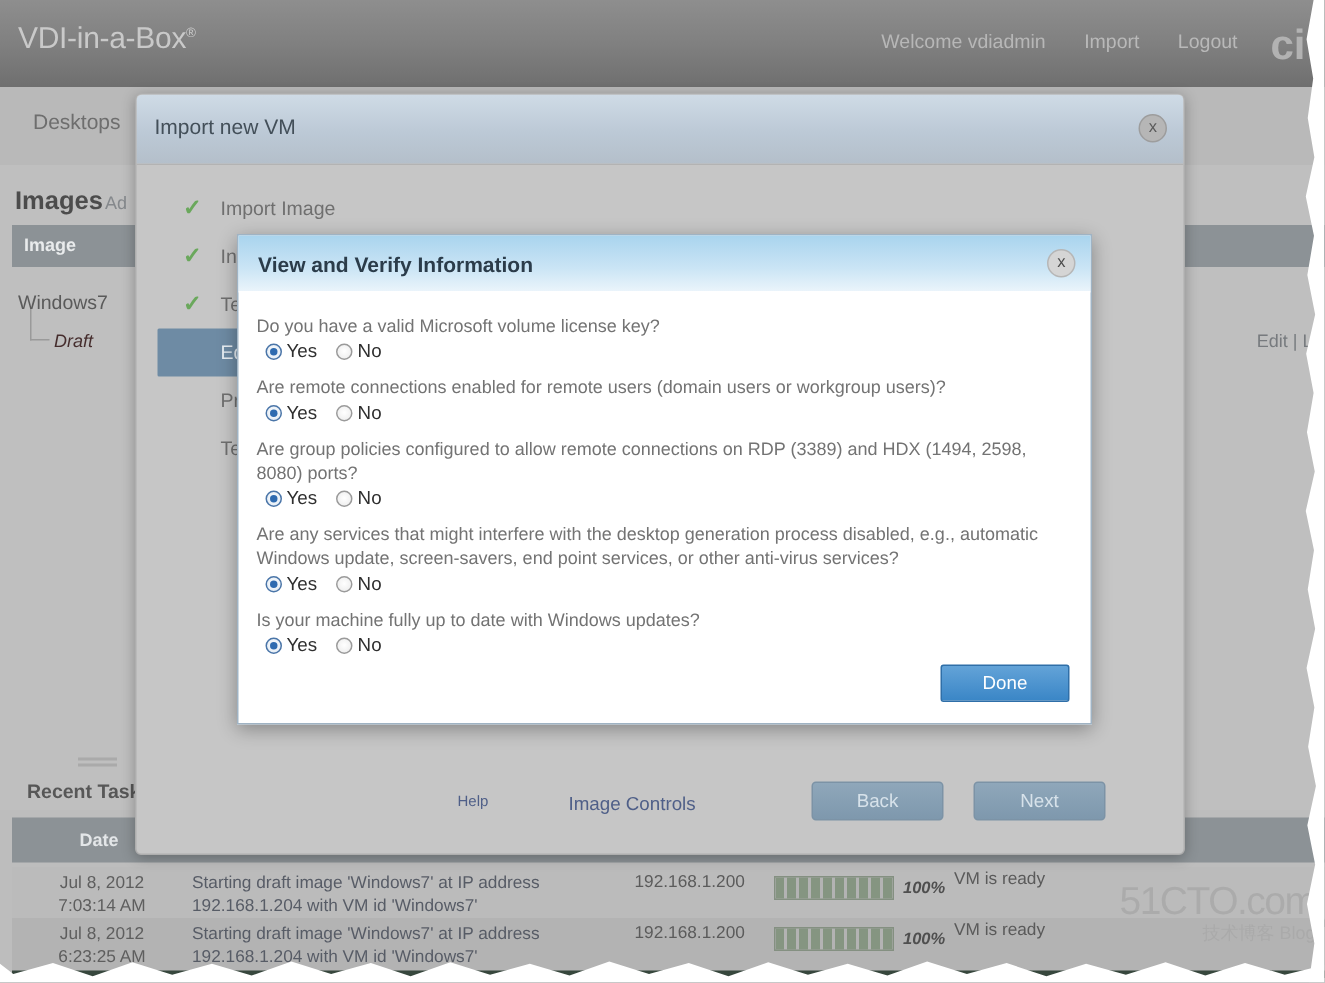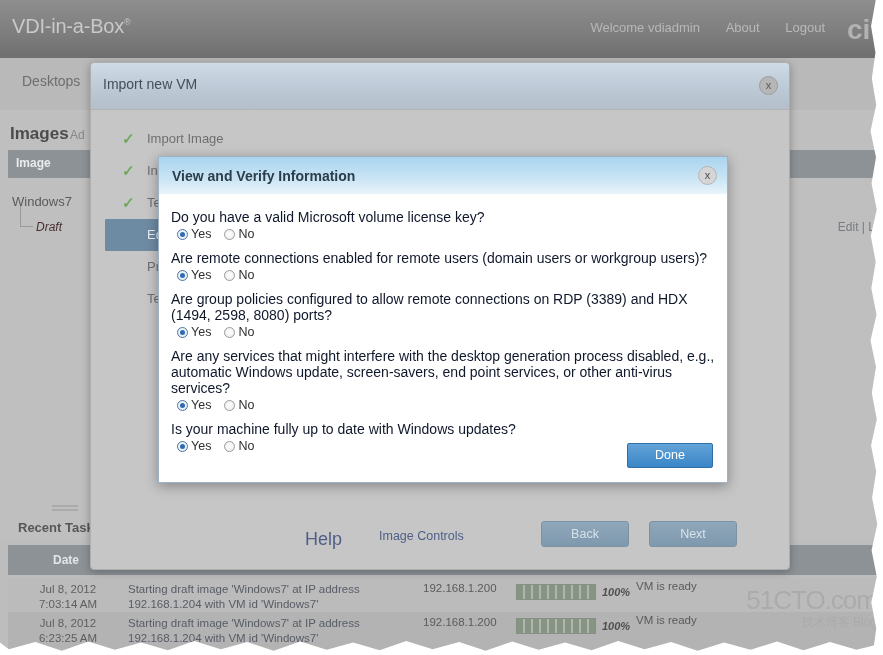--- a/index.html
+++ b/index.html
@@ -105,21 +105,21 @@
   }
   .recent-head {
     position:absolute; left:8px; top:5px; width:880px; height:30px;
     background:#7d95a5;
   }
   .recent-head .col {
     position:absolute; top:8px; font-size:12px; color:#dde7ee; font-weight:bold;
   }
   .recent-row {
     position:absolute; left:8px; width:875px; height:40px;
-    border-bottom:1px solid #14532d;
+    border-bottom:5px solid #14532d;
     background:#bbbbbb;
   }
   .recent-row.alt { background:#b3b3b3; }
   .rr-date {
     position:absolute; left:14px; top:4px; width:92px;
     font-size:11.5px; color:#5e5e5e; line-height:15px; text-align:center;
   }
   .rr-msg {
     position:absolute; left:120px; top:4px; width:250px;
     font-size:11.5px; color:#4a5d86; line-height:15px;
@@ -214,21 +214,21 @@
   }
   .optional-note {
     position:absolute; left:210px; top:62px; width:470px;
     font-size:12.5px; color:#5d5d5d;
   }
   .modal-outer-footer {
     position:absolute; left:0; bottom:0; width:100%; height:62px;
   }
   .link-help {
     position:absolute; left:214px; top:22px;
-    font-size:18px; color:#4f5f88; cursor:pointer;
+    font-size:10px; color:#4f5f88; cursor:pointer;
   }
   .link-imgctl {
     position:absolute; left:288px; top:22px;
     font-size:12.5px; color:#4f5f88; cursor:pointer;
   }
   .btn-nav {
     position:absolute; top:14px; width:88px; height:26px;
     background:linear-gradient(to bottom,#8fa7ba 0%, #7e98ad 100%);
     border:1px solid #7c93a6; border-radius:3px;
     color:#d7e2ea; font-size:12.5px; text-align:center; line-height:24px;
@@ -257,21 +257,21 @@
   .close-btn-inner {
     position:absolute; right:10px; top:9px;
     width:19px; height:19px; border-radius:50%;
     background:#d5d5d5; border:1px solid #b6b6b6;
     color:#4b4b4b; font-size:11px; text-align:center; line-height:17px;
     cursor:pointer;
   }
   .qbody { padding:14px 12px 0 12px; }
   .question { margin-bottom:9px; }
   .qtext {
-    font-size:14px; color:#0f172a; line-height:16px;
+    font-size:12px; color:#737373; line-height:16px;
     margin-bottom:2px;
   }
   .radios { padding-left:6px; display:flex; align-items:center; gap:5px; }
   .radio-wrap { display:flex; align-items:center; gap:3px; margin-right:8px; cursor:pointer; }
   .radio {
     width:11px; height:11px; border-radius:50%;
     border:1px solid #9a9a9a;
     background:radial-gradient(circle at 50% 45%, #ffffff 0%, #eaeaea 100%);
     position:relative; display:inline-block;
   }
@@ -298,21 +298,21 @@
 <body>
 
 <div id="app-background">
 
   <div class="topbar">
     <div class="brand">
       <span>VDI-in-a-Box</span><sup>®</sup>
     </div>
     <div class="topnav">
       <span class="welcome">Welcome vdiadmin</span>
-      <span>About</span>
+      <span>Import</span>
       <span>Logout</span>
     </div>
     <div class="citrix-logo">ci</div>
   </div>
 
   <div class="tabstrip">
     <div class="tab-desktops">Desktops</div>
   </div>
 
   <div class="content">

